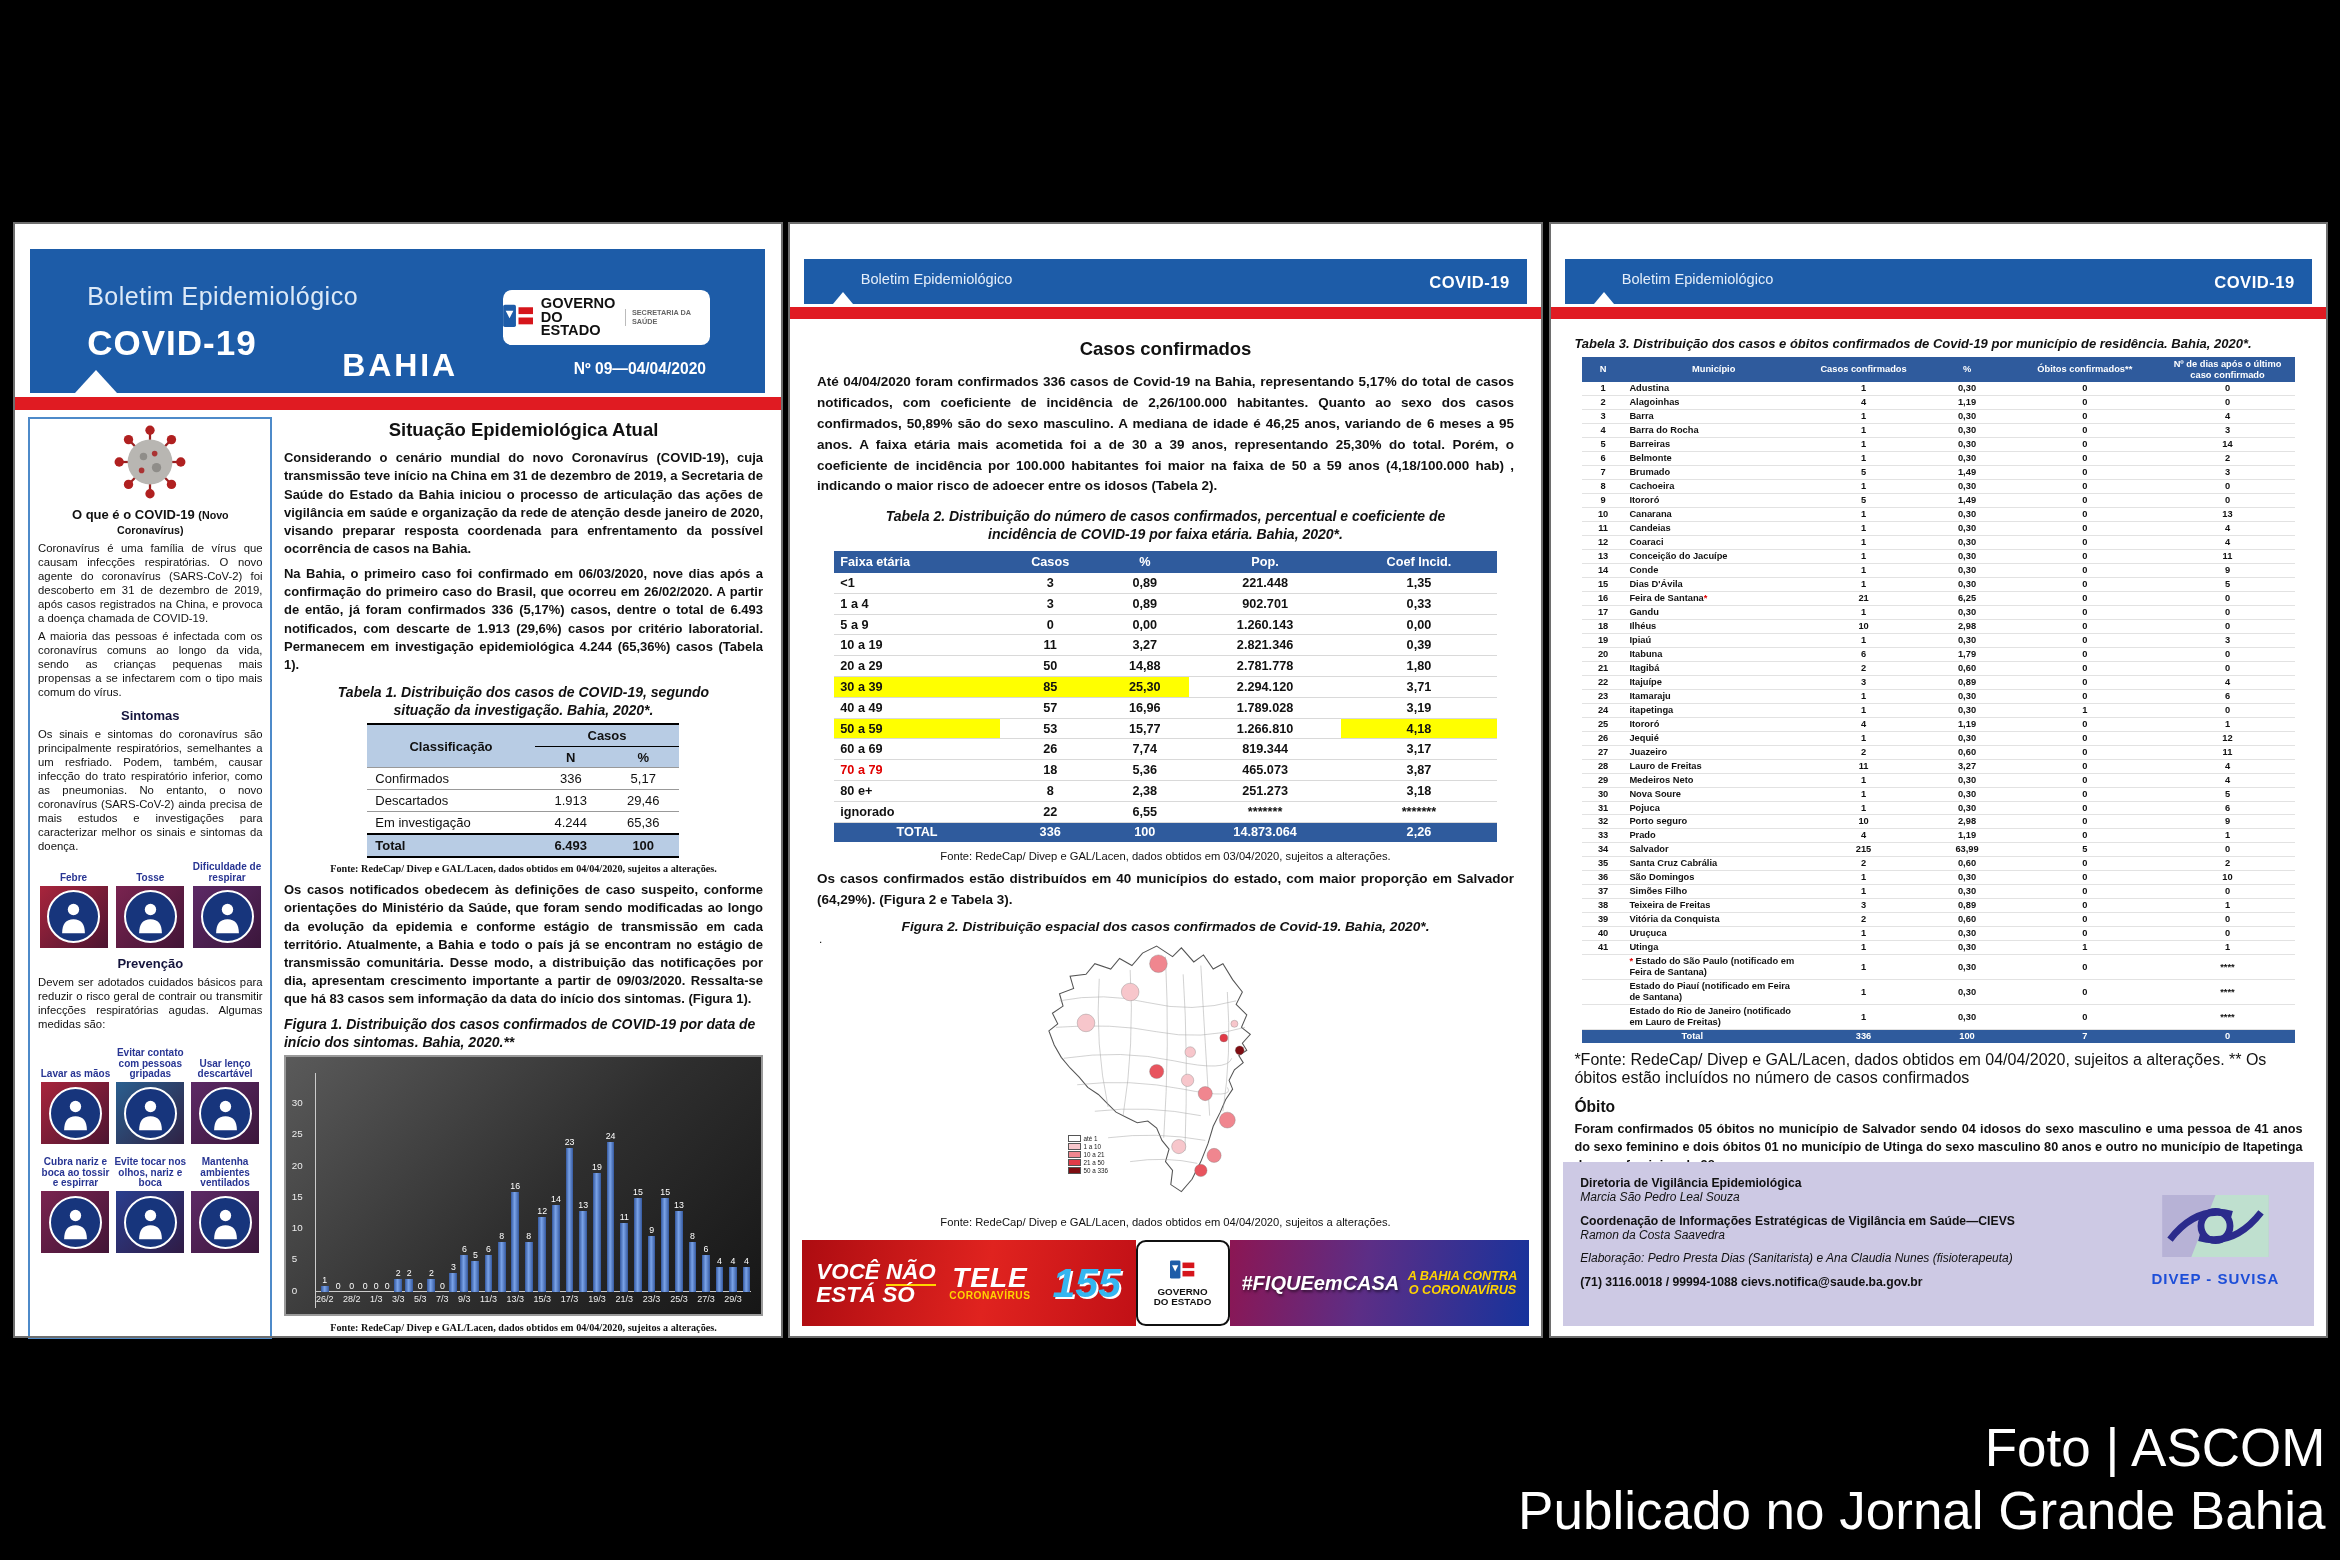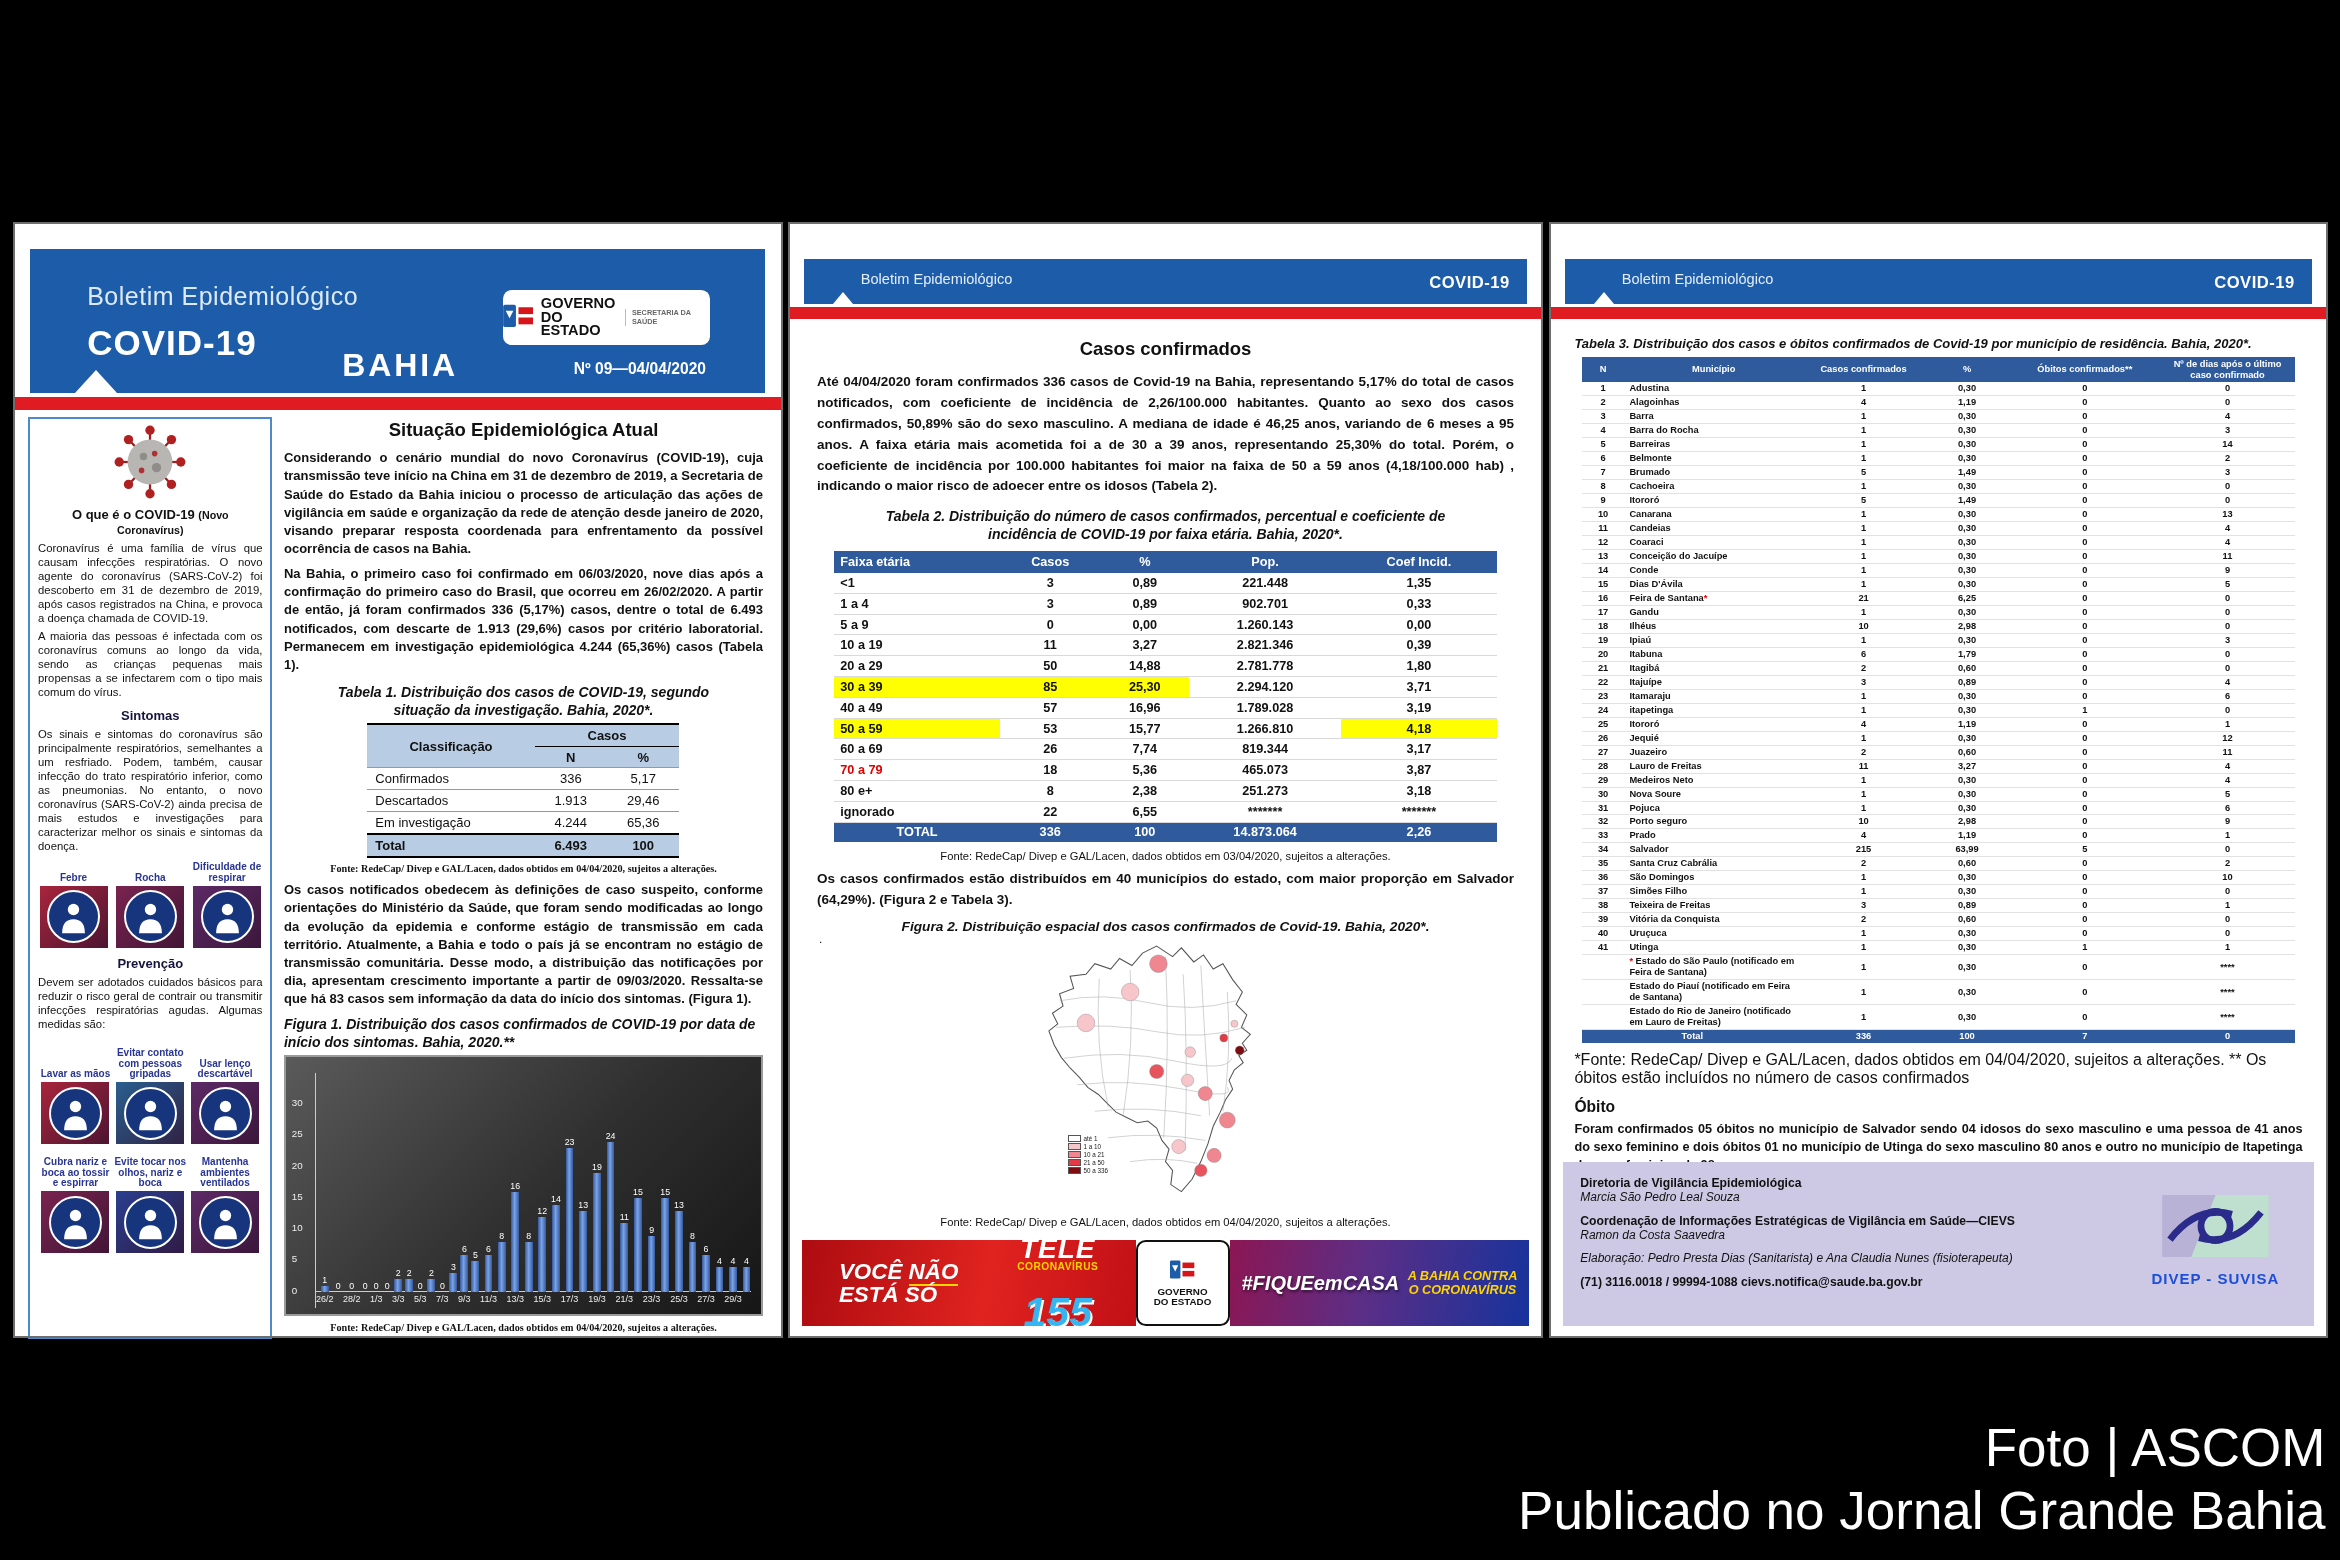--- a/index.html
+++ b/index.html
@@ -90,21 +90,21 @@
   .straydot{font-size:11.7px;margin:0 0 0 2px;line-height:.8;}
   .mapwrap{position:relative;text-align:center;margin-top:-3.9px;}
   .maplegend{position:absolute;left:36%;bottom:33px;text-align:left;}
   .lgrow{display:flex;align-items:center;gap:2.9px;margin-bottom:1px;}
   .lgsw{width:12.7px;height:6.8px;border:1px solid #555;}
   .lgtx{font-size:6.3px;color:#222;}
   .banner{position:absolute;left:11.7px;right:11.7px;bottom:9.8px;height:86px;display:flex;}
   .bleft{flex:1.12;background:linear-gradient(100deg,#ad0c11,#e0231f 55%,#c11016);display:flex;align-items:center;justify-content:space-around;padding:0 7.8px;}
   .vn{color:#fff;font-style:italic;font-weight:bold;font-size:22.4px;line-height:1.05;}
   .vn .nao{border-bottom:2.9px solid #ffd400;}
-  .telewrap{display:flex;align-items:center;gap:22px;flex-direction:column;}
+  .telewrap{display:flex;gap:22px;}
   .telecol{text-align:center;color:#fff;}
   .tele{font-size:28px;font-weight:bold;font-style:italic;letter-spacing:1px;line-height:.9;}
   .coron{font-size:10.2px;color:#ffd400;font-weight:bold;letter-spacing:0.5px;}
   .n155{font-size:41px;font-weight:bold;color:#35b6f0;font-style:italic;text-shadow:2px 2px 0 #fff;line-height:.9;}
   .phone{width:94px;flex:none;background:#fff;border:2.9px solid #101010;border-radius:9.8px;display:flex;flex-direction:column;align-items:center;justify-content:center;gap:2.9px;z-index:2;}
   .phone .pgov{font-weight:bold;font-size:9.8px;line-height:1;text-align:center;color:#111;}
   .bright{flex:1;background:linear-gradient(100deg,#8c1653,#5c2e86 45%,#16339c);display:flex;align-items:center;justify-content:space-around;padding:0 7.8px;}
   .fique{color:#fff;font-size:20px;font-weight:bold;font-style:italic;text-shadow:1px 2px 2.9px rgba(0,0,0,.55);}
   .bahiacontra{color:#ffd400;font-weight:bold;font-style:italic;font-size:12.7px;text-align:center;line-height:1.12;}
 
@@ -204,21 +204,21 @@
               <div class="tile" style="background: linear-gradient(135deg, rgb(168, 37, 60) 0%, rgb(49, 16, 46) 130%);">
                 <div class="ticirc">
                   <svg viewBox="0 0 40 40">
                     <circle cx="20" cy="12" r="6.5" fill="#fff"></circle>
                     <path d="M7 39 Q7 23 20 23 Q33 23 33 39 Z" fill="#fff"></path>
                   </svg>
                 </div>
               </div>
             </div>
             <div class="tcol">
-              <div class="tlabel" style="min-height: 27px;">Rocha</div>
+              <div class="tlabel" style="min-height: 27px;">Tosse</div>
               <div class="tile" style="background: linear-gradient(135deg, rgb(122, 36, 80) 0%, rgb(49, 16, 46) 130%);">
                 <div class="ticirc">
                   <svg viewBox="0 0 40 40">
                     <circle cx="20" cy="12" r="6.5" fill="#fff"></circle>
                     <path d="M7 39 Q7 23 20 23 Q33 23 33 39 Z" fill="#fff"></path>
                   </svg>
                 </div>
               </div>
             </div>
             <div class="tcol">

